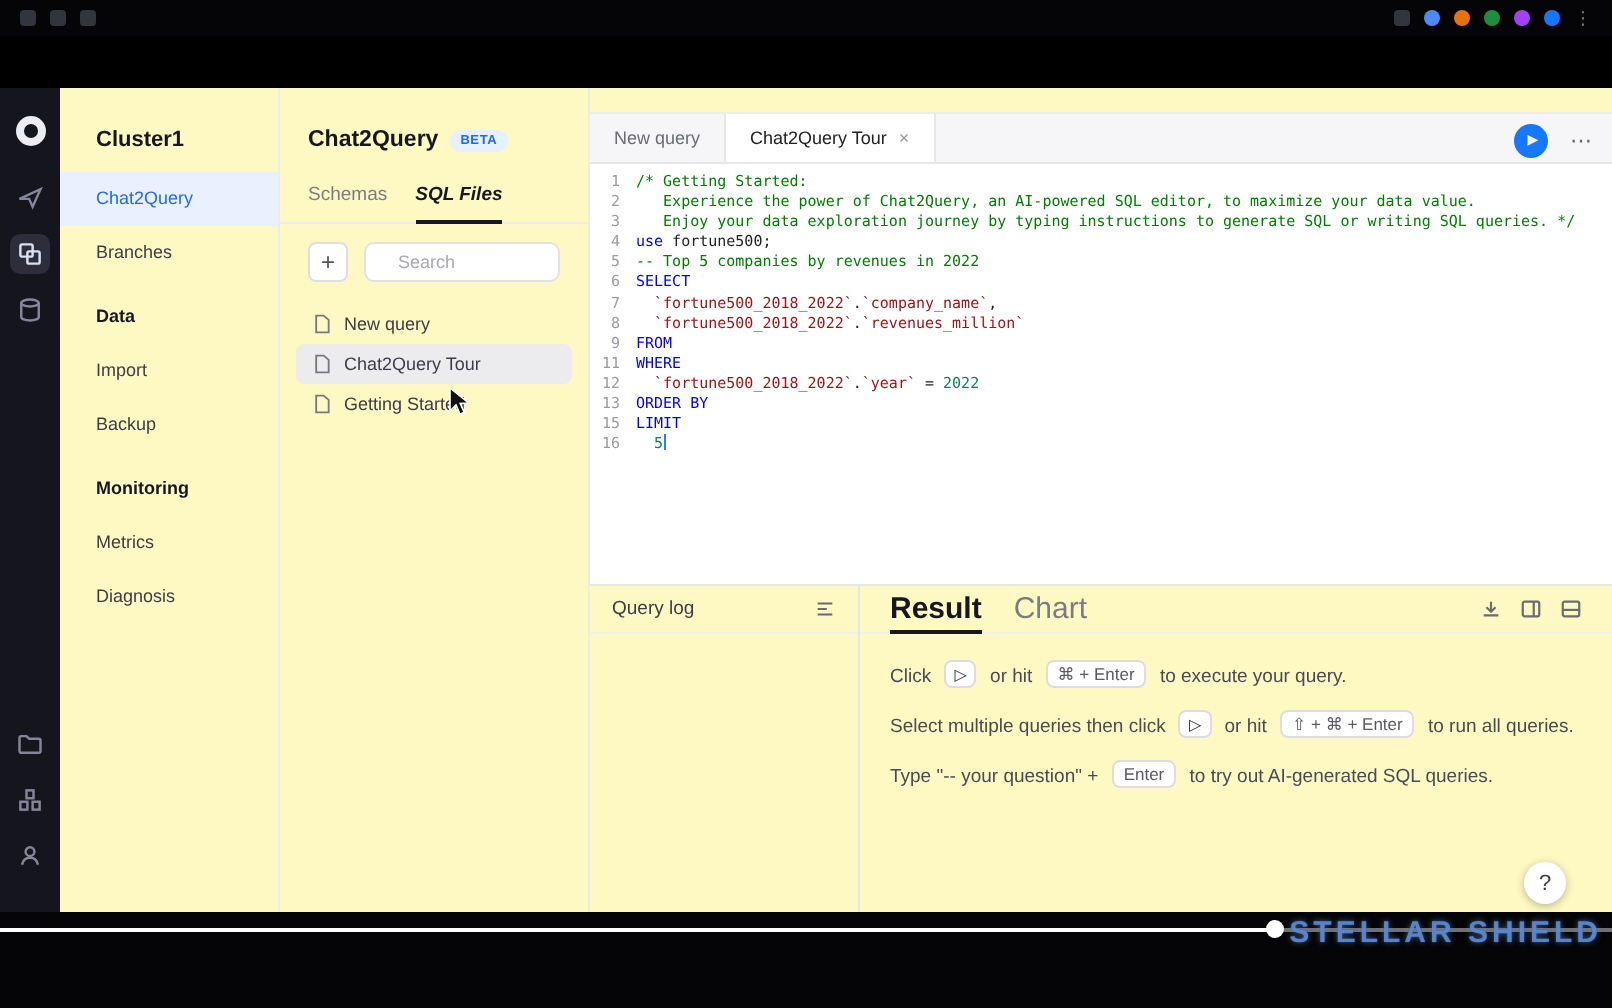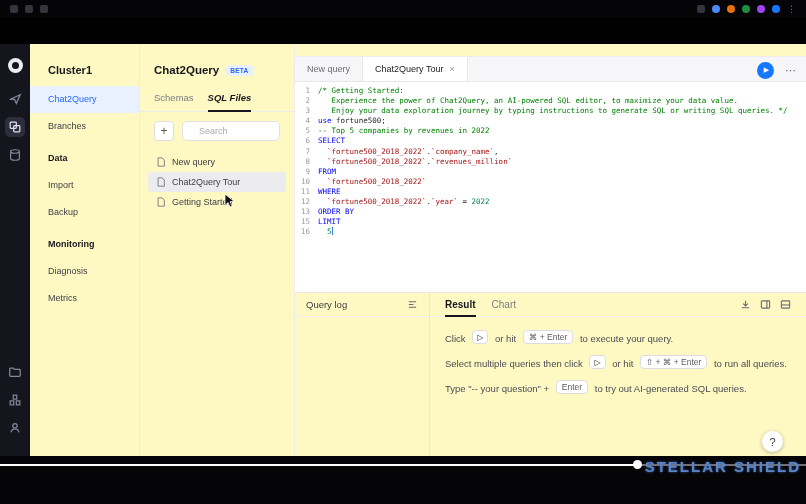--- a/index.html
+++ b/index.html
@@ -73,21 +73,21 @@
   
   .bottom-panel{height:164px;border-top:1px solid #e7e7ea;display:flex;flex:none;}
   .query-log{width:135px;border-right:1px solid #e7e7ea;flex:none;}
   .panel-head{height:24px;display:flex;align-items:center;padding:0 11px;border-bottom:1px solid #f0f0f2;}
   .query-log .panel-head{justify-content:space-between;text-align:center;}
   .ql-label{font-size:9.5px;color:#3d3d46;}
   .panel-icon{color:#6b6b73;display:flex;align-items:center;cursor:pointer;}
   .result{flex:1;display:flex;flex-direction:column;min-width:0;}
   .result .panel-head{padding:0 15px;}
   .result-tabs{display:flex;gap:16px;height:100%;align-items:stretch;}
-  .rtab{font-size:10px;color:#7b7b84;display:flex;align-items:center;cursor:pointer;border-bottom:2px solid transparent;margin-bottom:-1px;}
+  .rtab{font-size:15px;color:#7b7b84;display:flex;align-items:center;cursor:pointer;border-bottom:2px solid transparent;margin-bottom:-1px;}
   .rtab.active{color:#17171f;font-weight:bold;border-bottom-color:#17171f;}
   .result-actions{margin-left:auto;display:flex;gap:9px;align-items:center;color:#6b6b73;}
   .hints{padding:13px 15px;}
   .hint-row{display:flex;align-items:flex-end;margin-bottom:11px;font-size:9.5px;color:#4b4b53;}
   .hint-text{white-space:pre;}
   .kbd{border:1px solid #dcdce1;background:#fff;border-radius:4px;padding:1px 5px;margin:0 4px;font-size:8.5px;color:#5b5b63;white-space:nowrap;}
   .play-chip{border:1px solid #dcdce1;border-radius:4px;padding:0 4px;margin:0 4px;font-size:8px;color:#2b2b33;height:14px;display:inline-flex;align-items:center;background:#fff;}
 
   
   .help-button{position:absolute;right:23px;bottom:52px;width:21px;height:21px;border-radius:50%;background:#fff;box-shadow:0 1px 4px rgba(0,0,0,.28);display:flex;align-items:center;justify-content:center;font-size:11px;color:#3a3a42;z-index:4;cursor:pointer;}
@@ -164,22 +164,22 @@
 
     <aside class="sidebar">
       <div class="cluster-title">Cluster1</div>
       <div>
           <div class="side-item selected">Chat2Query</div>
           <div class="side-item">Branches</div>
           <div class="side-header">Data</div>
           <div class="side-item">Import</div>
           <div class="side-item">Backup</div>
           <div class="side-header">Monitoring</div>
+          <div class="side-item">Metrics</div>
           <div class="side-item">Diagnosis</div>
-          <div class="side-item">Metrics</div>
         </div>
     </aside>
 
     <aside class="files">
       <div class="files-head">
         <span class="files-title">Chat2Query</span>
         <span class="beta-badge">BETA</span>
       </div>
       <div class="files-tabs">
           <div class="ptab">Schemas</div>
@@ -258,24 +258,20 @@
               <span class="gutter">7</span>
               <span class="code-text"><span class="tok-plain">  </span><span class="tok-ident">`fortune500_2018_2022`</span><span class="tok-plain">.</span><span class="tok-ident">`company_name`</span><span class="tok-plain">,</span></span>
             </div>
             <div class="code-row">
               <span class="gutter">8</span>
               <span class="code-text"><span class="tok-plain">  </span><span class="tok-ident">`fortune500_2018_2022`</span><span class="tok-plain">.</span><span class="tok-ident">`revenues_million`</span></span>
             </div>
             <div class="code-row">
               <span class="gutter">9</span>
               <span class="code-text"><span class="tok-keyword">FROM</span></span>
-            </div>
-            <div class="code-row">
-              <span class="gutter">10</span>
-              <span class="code-text"><span class="tok-plain">  </span><span class="tok-ident">`fortune500_2018_2022`</span></span>
             </div>
             <div class="code-row">
               <span class="gutter">11</span>
               <span class="code-text"><span class="tok-keyword">WHERE</span></span>
             </div>
             <div class="code-row">
               <span class="gutter">12</span>
               <span class="code-text"><span class="tok-plain">  </span><span class="tok-ident">`fortune500_2018_2022`</span><span class="tok-plain">.</span><span class="tok-ident">`year`</span><span class="tok-plain"> = </span><span class="tok-number">2022</span></span>
             </div>
             <div class="code-row">

